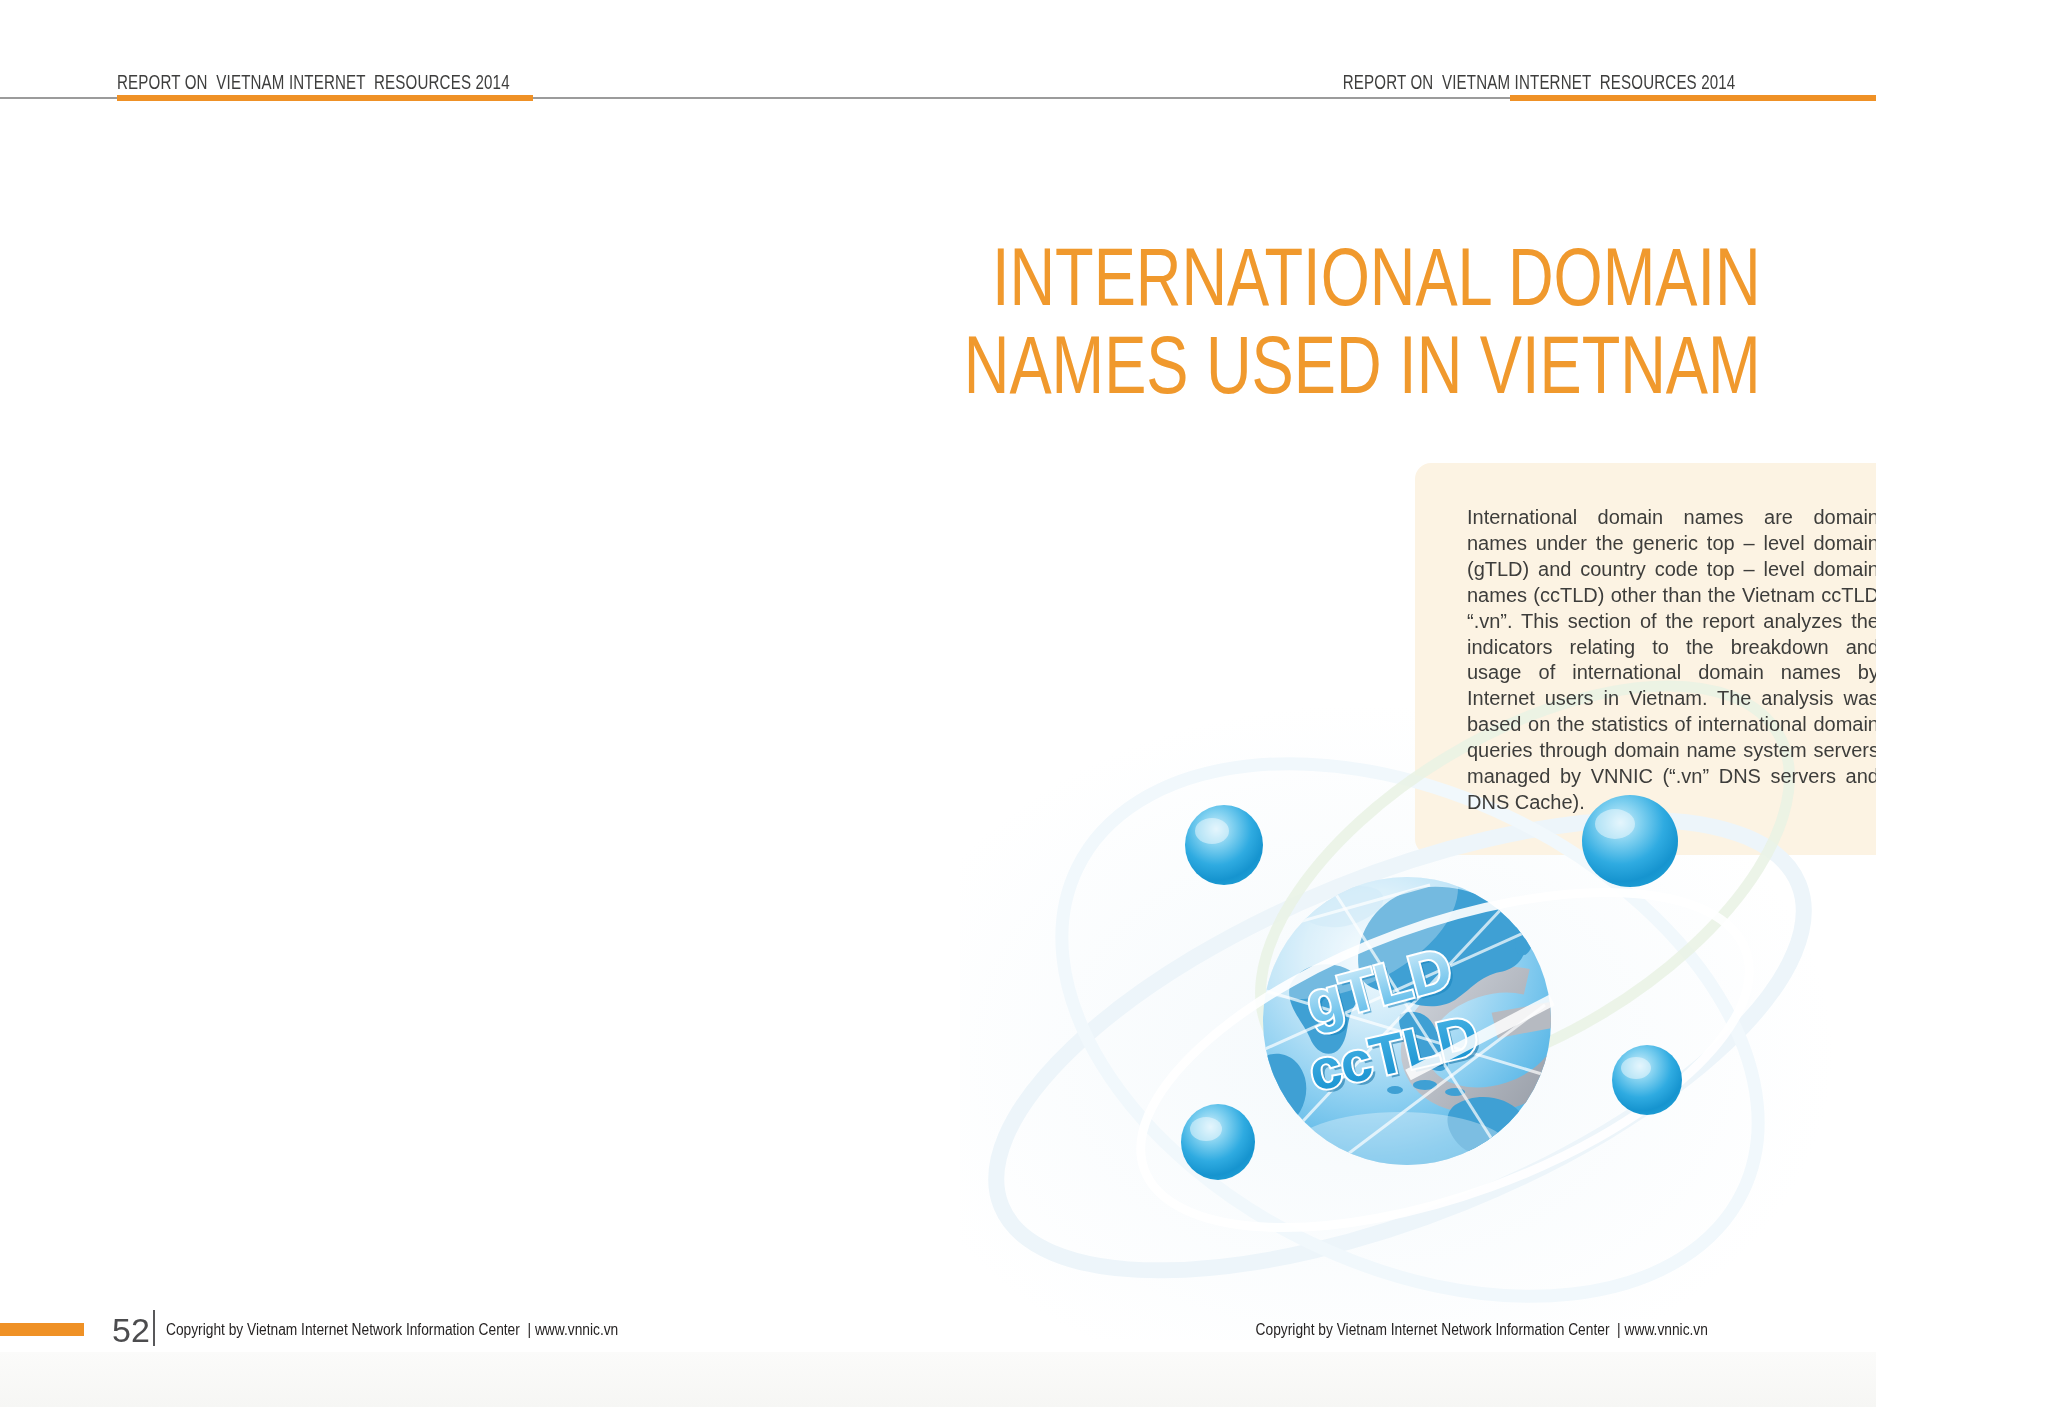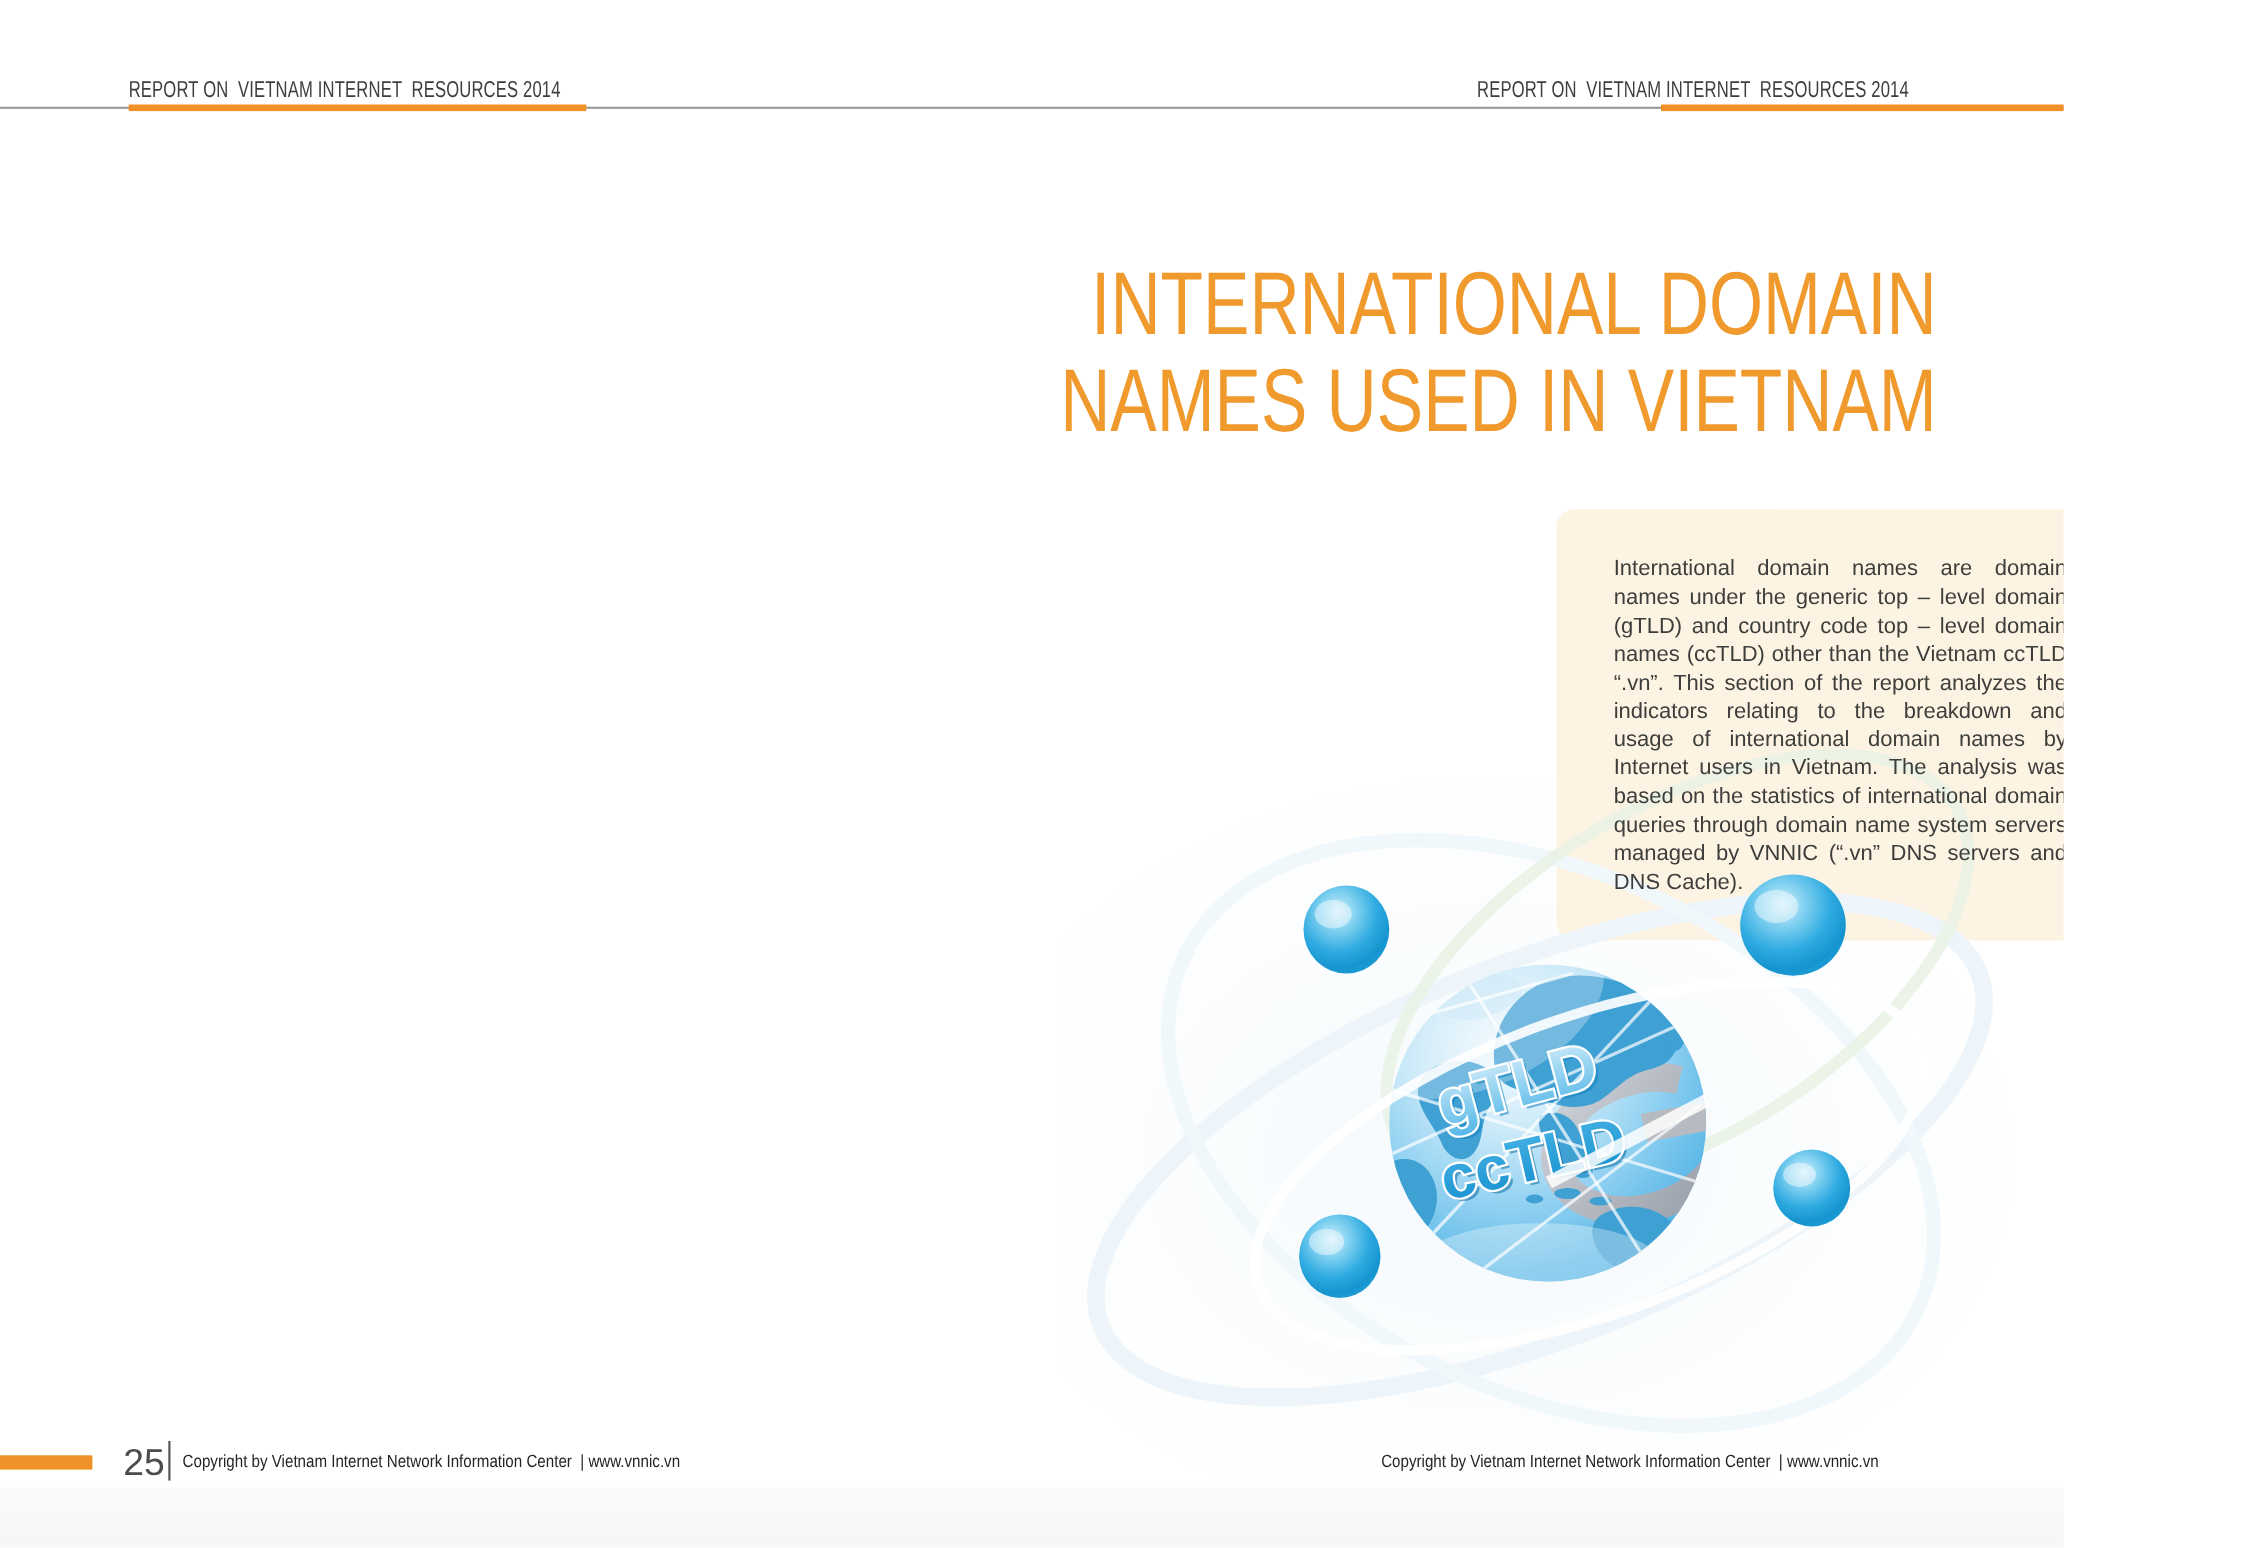--- a/index.html
+++ b/index.html
@@ -186,21 +186,21 @@
       <g>
         <ellipse cx="1218" cy="1142" rx="37" ry="38" fill="url(#ballGrad)"></ellipse>
         <ellipse cx="1206" cy="1129" rx="16" ry="12" fill="#ffffff" opacity="0.45"></ellipse>
       </g>
     </g>
   </svg>
 
   <div class="intro-text">International domain names are domain names under the generic top – level domain (gTLD) and country code top – level domain names (ccTLD) other than the Vietnam ccTLD “.vn”. This section of the report analyzes the indicators relating to the breakdown and usage of international domain names by Internet users in Vietnam. The analysis was based on the statistics of international domain queries through domain name system servers managed by VNNIC (“.vn” DNS servers and DNS Cache).</div>
 
   <div class="ftr-bar left"></div>
-  <div class="pageno left">25</div>
+  <div class="pageno left">52</div>
   <div class="ftr-sep left"></div>
   <div class="ftr-copy left">Copyright by Vietnam Internet Network Information Center  | www.vnnic.vn</div>
 
   <div class="ftr-copy right">Copyright by Vietnam Internet Network Information Center  | www.vnnic.vn</div>
   <div class="ftr-sep right"></div>
   <div class="pageno right">27</div>
   <div class="ftr-bar right"></div>
 
   <div class="bottom-strip"></div>
 </div>

